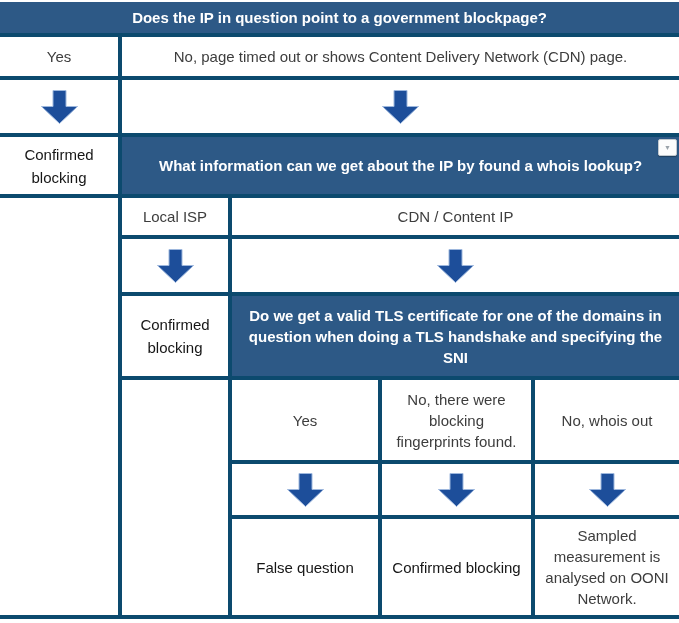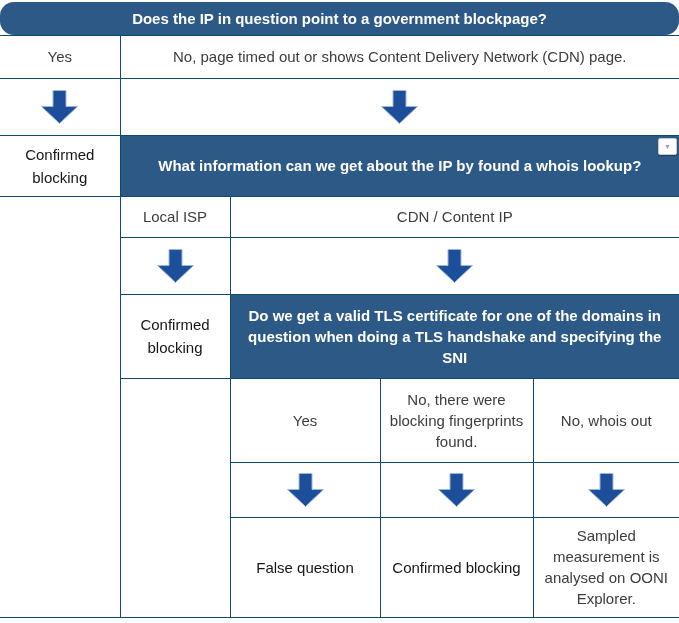--- a/index.html
+++ b/index.html
@@ -6,30 +6,30 @@
   .page{
     width:679px;height:623px;box-sizing:border-box;
     padding-top:2px;background:#ffffff;
     font-family:"Liberation Sans",sans-serif;
     position:relative;overflow:hidden;
   }
   table.flow{
     border-collapse:collapse;table-layout:fixed;width:679px;
   }
   td{
-    border:1px solid #0c4a6e;
+    border:4px solid #0c4a6e;
     text-align:center;vertical-align:middle;
     font-size:15px;color:#3d3d3d;
     padding:2px 8px;box-sizing:border-box;
     line-height:21px;
     overflow:hidden;
   }
   tr td:first-child{border-left:none;}
   tr td:last-child{border-right:none;}
-  tr.r1 td{border-top:none;border-radius:14px;}
+  tr.r1 td{border-top:none;}
   tr.r1{height:33px;}
   tr.r2{height:43px;}
   tr.r3{height:57px;}
   tr.r4{height:61px;}
   tr.r5{height:41px;margin-top:28px;}
   tr.r6{height:57px;}
   tr.r7{height:84px;}
   tr.r8{height:84px;}
   tr.r9{height:55px;}
   tr.r10{height:100px;}
@@ -141,17 +141,17 @@
       <td class="arrowcell">
         <svg width="37" height="34" viewBox="0 0 37 34">
           <polygon points="12,0.5 25,0.5 25,16.5 36.5,16.5 18.5,33.5 0.5,16.5 12,16.5" fill="#1d4e9a" stroke="#9db7dd" stroke-width="1"></polygon>
         </svg>
       </td>
     </tr>
 
     <tr class="r10">
       <td class="bold">False question</td>
       <td class="bold">Confirmed blocking</td>
-      <td>Sampled measurement is analysed on OONI Explorer.</td>
+      <td>Sampled measurement is analysed on OONI Network.</td>
     </tr>
   </tbody>
     </table>
 </div>
 
 </body></html>

